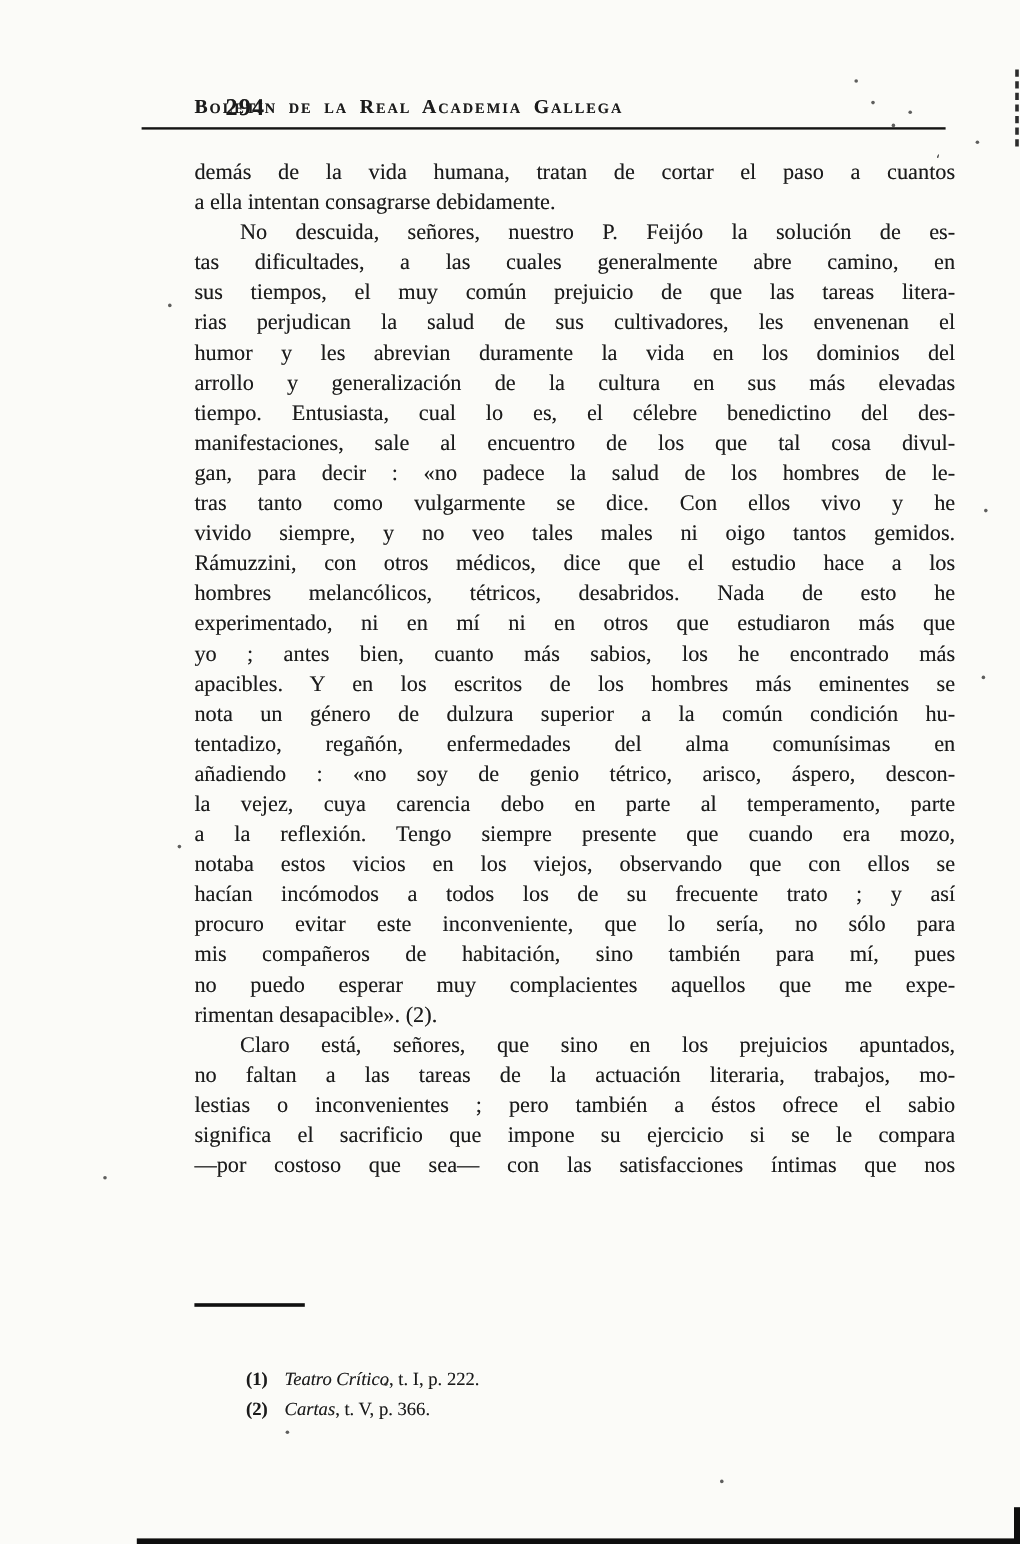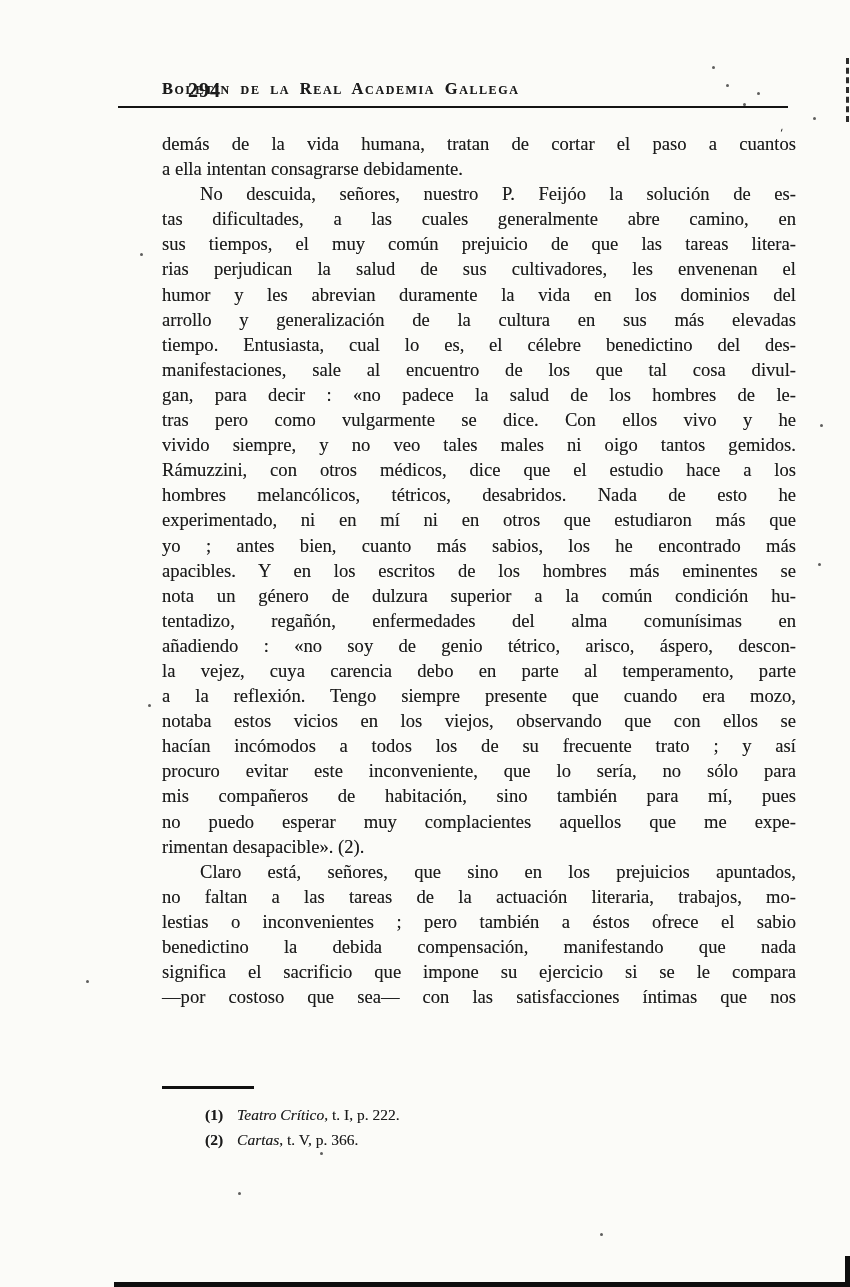--- a/index.html
+++ b/index.html
@@ -50,21 +50,21 @@
     white-space: nowrap0; 
   }
   .line.endline { text-align-last: left; }
   .paragraph.indent .line:first-child { text-indent: 38px; }
   
   .footnote-rule {
     position: absolute; top: 1086px; left: 162px;
     width: 92px; height: 3px; background: #101010;
   }
   .footnotes {
-    position: absolute; top: 1102px; left: 162px; width: 634px;
+    position: absolute; top: 1137px; left: 162px; width: 634px;
     font-size: 15.5px; line-height: 25px;
     text-shadow: 0 0 0.4px rgba(27,27,27,.45);
   }
   .footnote { padding-left: 43px; }
   .footnote-marker { font-weight: 700; margin-right: 14px; }
   .footnote-work { font-style: italic; }
   
   .speck {
     position: absolute; width: 3px; height: 3px; border-radius: 50%;
     background: #2a2a2a; opacity: .75;
@@ -106,21 +106,21 @@
       <div class="paragraph indent">
         <div class="line">No descuida, señores, nuestro P. Feijóo la solución de es-</div>
         <div class="line">tas dificultades, a las cuales generalmente abre camino, en</div>
         <div class="line">sus tiempos, el muy común prejuicio de que las tareas litera-</div>
         <div class="line">rias perjudican la salud de sus cultivadores, les envenenan el</div>
         <div class="line">humor y les abrevian duramente la vida en los dominios del</div>
         <div class="line">arrollo y generalización de la cultura en sus más elevadas</div>
         <div class="line">tiempo. Entusiasta, cual lo es, el célebre benedictino del des-</div>
         <div class="line">manifestaciones, sale al encuentro de los que tal cosa divul-</div>
         <div class="line">gan, para decir : «no padece la salud de los hombres de le-</div>
-        <div class="line">tras pero como vulgarmente se dice. Con ellos vivo y he</div>
+        <div class="line">tras tanto como vulgarmente se dice. Con ellos vivo y he</div>
         <div class="line">vivido siempre, y no veo tales males ni oigo tantos gemidos.</div>
         <div class="line">Rámuzzini, con otros médicos, dice que el estudio hace a los</div>
         <div class="line">hombres melancólicos, tétricos, desabridos. Nada de esto he</div>
         <div class="line">experimentado, ni en mí ni en otros que estudiaron más que</div>
         <div class="line">yo ; antes bien, cuanto más sabios, los he encontrado más</div>
         <div class="line">apacibles. Y en los escritos de los hombres más eminentes se</div>
         <div class="line">nota un género de dulzura superior a la común condición hu-</div>
         <div class="line">tentadizo, regañón, enfermedades del alma comunísimas en</div>
         <div class="line">añadiendo : «no soy de genio tétrico, arisco, áspero, descon-</div>
         <div class="line">la vejez, cuya carencia debo en parte al temperamento, parte</div>
@@ -129,21 +129,20 @@
         <div class="line">hacían incómodos a todos los de su frecuente trato ; y así</div>
         <div class="line">procuro evitar este inconveniente, que lo sería, no sólo para</div>
         <div class="line">mis compañeros de habitación, sino también para mí, pues</div>
         <div class="line">no puedo esperar muy complacientes aquellos que me expe-</div>
         <div class="line endline">rimentan desapacible». (2).</div>
       </div>
       <div class="paragraph indent">
         <div class="line">Claro está, señores, que sino en los prejuicios apuntados,</div>
         <div class="line">no faltan a las tareas de la actuación literaria, trabajos, mo-</div>
         <div class="line">lestias o inconvenientes ; pero también a éstos ofrece el sabio</div>
-        <div class="line">benedictino la debida compensación, manifestando que nada</div>
         <div class="line">significa el sacrificio que impone su ejercicio si se le compara</div>
         <div class="line">—por costoso que sea— con las satisfacciones íntimas que nos</div>
       </div>
     </div>
 
   <div class="footnote-rule"></div>
 
   <div class="footnotes">
       <div class="footnote"><span class="footnote-marker">(1)</span><span class="footnote-work">Teatro Crítico</span><span>, t. I, p. 222.</span></div>
       <div class="footnote"><span class="footnote-marker">(2)</span><span class="footnote-work">Cartas</span><span>, t. V, p. 366.</span></div>

